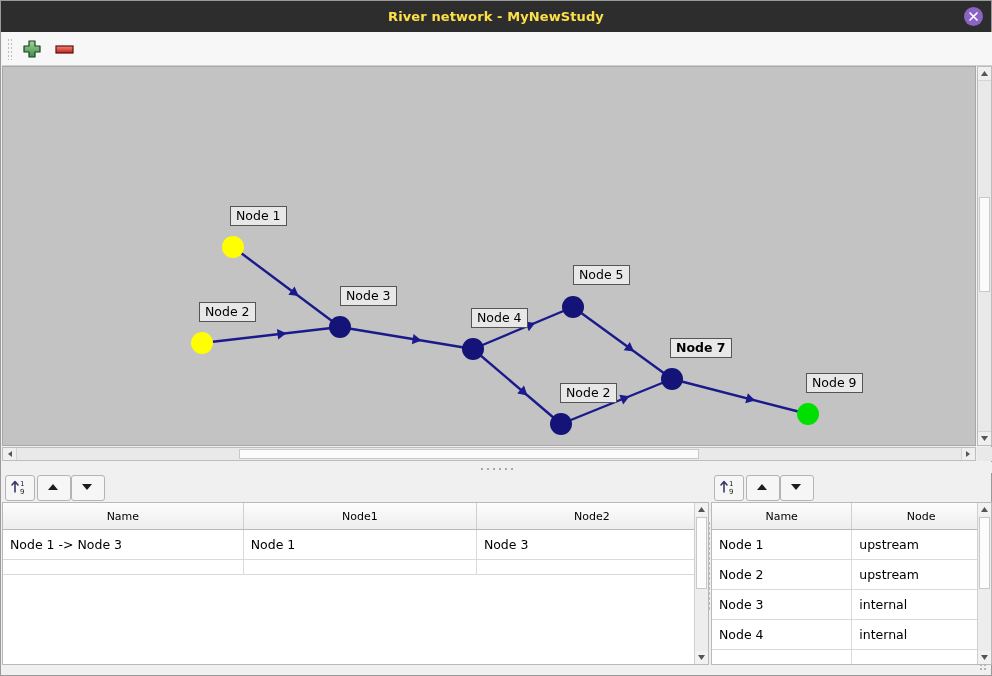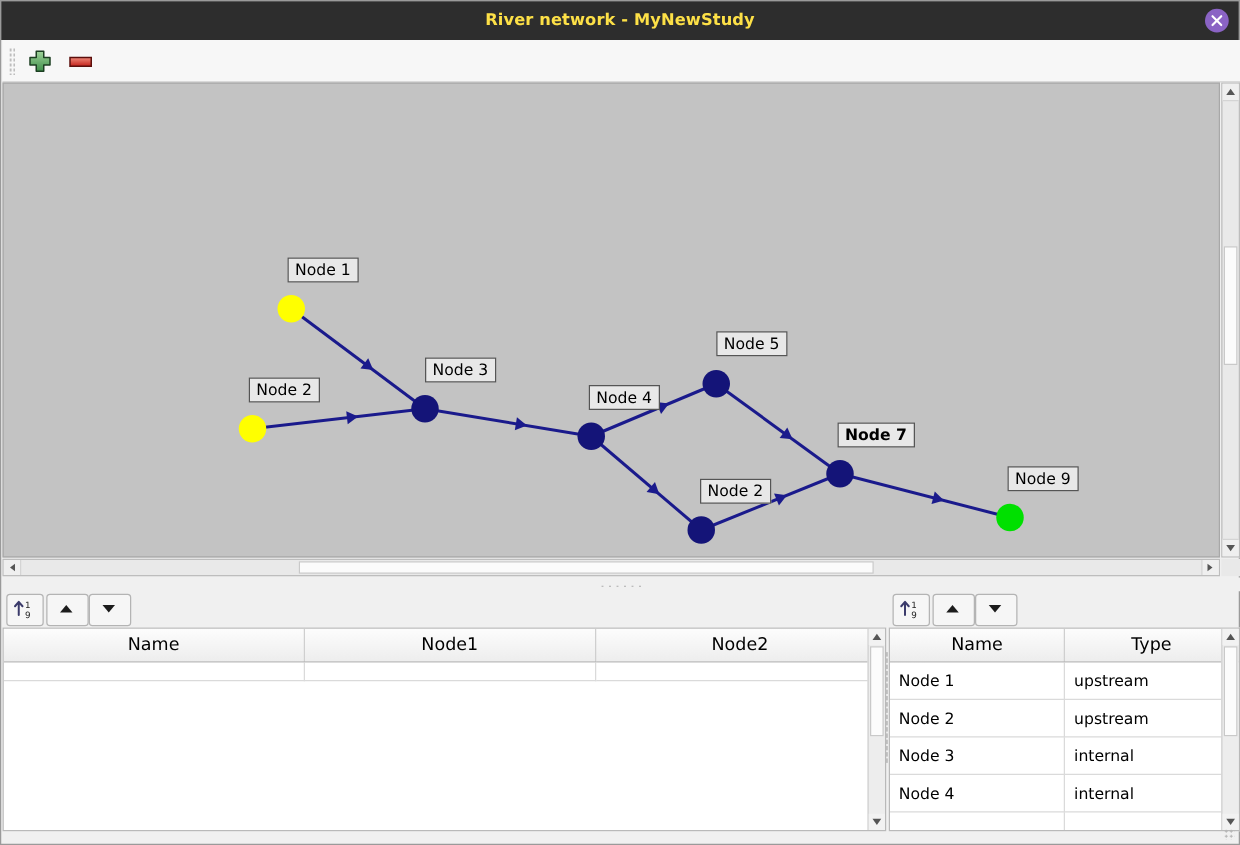--- a/index.html
+++ b/index.html
@@ -77,21 +77,21 @@
       border:1px solid #b4b4b4;border-radius:3px;cursor:pointer;}
   .pb-sort{width:28px;}
   .pb-up{width:32px;}
   .pb-down{width:32px;}
 
   .table-box{position:absolute;top:29px;left:0;right:0;bottom:0;
      background:#ffffff;border:1px solid #b9b9b9;box-sizing:border-box;overflow:hidden;}
   table{border-collapse:collapse;width:100%;table-layout:fixed;font-size:12.5px;}
   thead th{height:24px;background:linear-gradient(#fdfdfd,#ededed);
      border-right:1px solid #cfcfcf;border-bottom:1px solid #b9b9b9;
-     font-weight:normal;text-align:center;color:#000;font-size:14px;}
+     font-weight:normal;text-align:center;color:#000;font-size:11px;}
   tbody td{height:29px;border-right:1px solid #dadada;border-bottom:1px solid #dadada;
      padding:0 0 0 7px;text-align:left;color:#000;background:#fff;
      white-space:nowrap;overflow:hidden;}
   tbody tr.blank td{height:14px;}
 
   .tbl-vsb{position:absolute;right:0;top:0;width:14px;bottom:0;
      background:#ededed;border-left:1px solid #cfcfcf;box-sizing:border-box;}
   .tbl-vsb .a{position:absolute;left:0;width:13px;height:13px;background:#f2f2f2;}
   .tbl-vsb .a.up{top:0;}
   .tbl-vsb .a.dn{bottom:0;}
@@ -279,20 +279,25 @@
             <col style="width:227px">
           </colgroup>
         <thead>
           <tr>
             <th>Name</th>
             <th>Node1</th>
             <th>Node2</th>
           </tr>
         </thead>
         <tbody id="branch-body">
+            <tr>
+              <td>Node 1 -&gt; Node 3</td>
+              <td>Node 1</td>
+              <td>Node 3</td>
+            </tr>
             <tr class="blank">
               <td></td>
               <td></td>
               <td></td>
             </tr>
           </tbody>
       </table>
       <div class="tbl-vsb">
         <div class="a up">
           <svg width="13" height="13" viewBox="0 0 13 13">
@@ -332,21 +337,21 @@
 
     <div class="table-box">
       <table>
         <colgroup>
             <col style="width:133px">
             <col style="width:132px">
           </colgroup>
         <thead>
           <tr>
             <th>Name</th>
-            <th>Type</th>
+            <th>Node</th>
           </tr>
         </thead>
         <tbody id="node-body">
             <tr>
               <td>Node 1</td>
               <td>upstream</td>
             </tr>
             <tr>
               <td>Node 2</td>
               <td>upstream</td>

